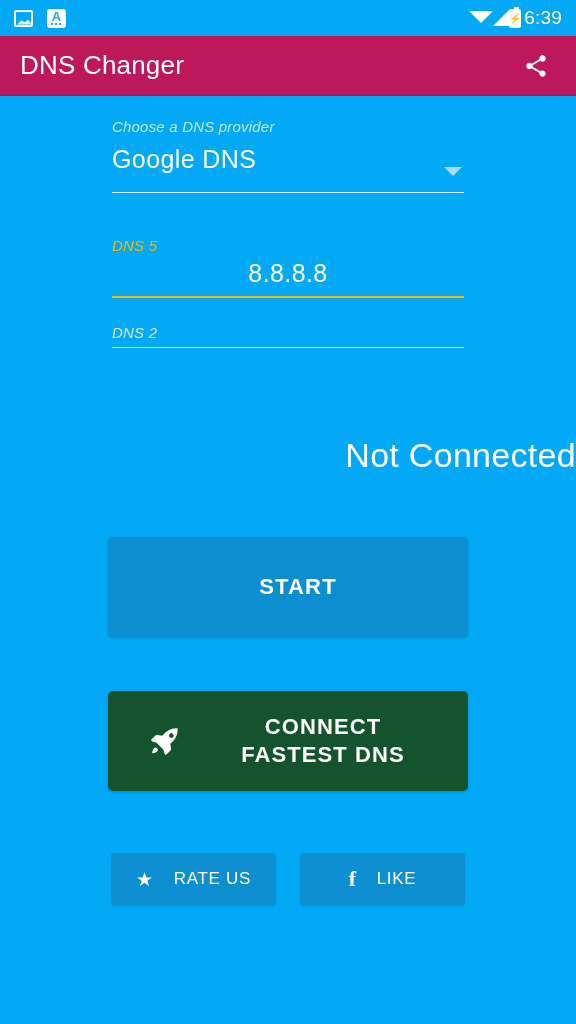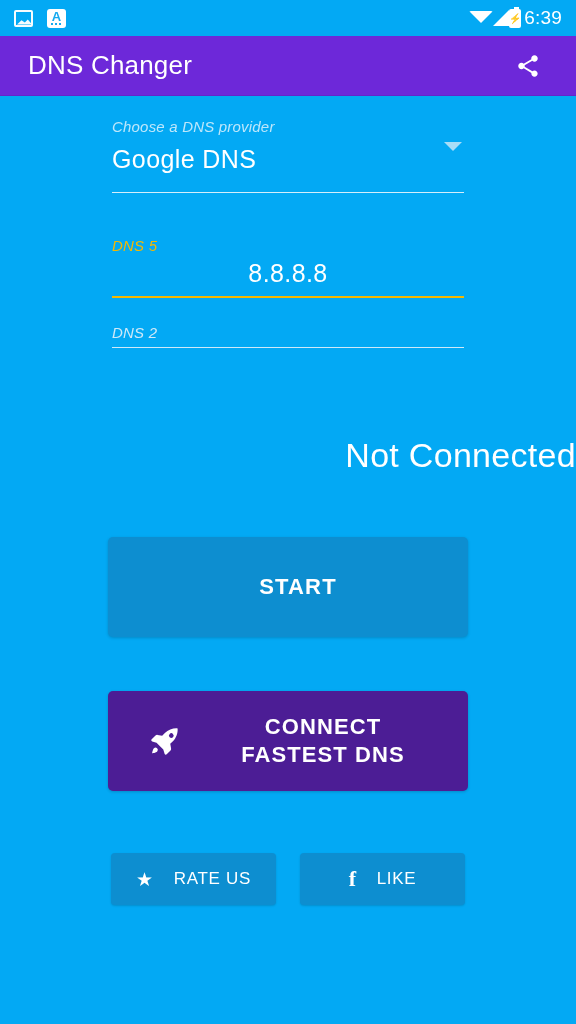--- a/index.html
+++ b/index.html
@@ -38,39 +38,39 @@
              border-top:12px solid #fff; border-radius:2px; margin-bottom:2px; }
   .ic-signal { width:0; height:0; border-left:16px solid transparent; border-bottom:16px solid #fff; }
   .ic-batt { width:12px; height:19px; border:2px solid #fff; border-radius:2px; position:relative; }
   .ic-batt:before{ content:""; position:absolute; top:-4px; left:2.5px; width:5px; height:2px; background:#fff; }
   .ic-batt:after{ content:"\26A1"; position:absolute; inset:0; color:#03a9f4; font-size:10px;
              display:flex; align-items:center; justify-content:center; background:#fff; }
 
   
   .appbar {
     height:60px; display:flex; align-items:center;
-    padding:0 28px; background:#6d28d9;
+    padding:0 20px; background:#be185d;
     border-bottom:1px solid rgba(0,0,0,.07);
   }
   .appbar-title { color:#fff; font-size:26px; font-weight:400; letter-spacing:.2px; }
   .share-btn { margin-left:auto; width:40px; height:40px; display:flex; align-items:center; justify-content:center; }
   .share-btn svg { display:block; }
 
   
   .content { padding:0 112px; }
 
   .field { position:relative; }
   .field-label { font-size:15px; letter-spacing:.2px;font-style:italic; }
   .field-value { font-size:25px; color:#fff; letter-spacing:.4px; line-height:34px; }
   .field-line { height:1px; width:100%; }
 
   
   .provider { margin-top:22px; }
   .provider .field-label { color:#bde7fb; }
-  .provider-row { display:flex; align-items:flex-start; margin-top:7px; }
+  .provider-row { display:flex; align-items:flex-end; margin-top:7px; }
   .provider-row .field-value { flex:1; }
   .caret { width:0; height:0; border-left:9px solid transparent; border-right:9px solid transparent;
            border-top:9px solid #a8ddf7; margin-right:2px; }
   .provider .field-line { background:#d6eefb; margin-top:16px; }
 
   
   .dns1 { margin-top:44px; }
   .dns1 .field-label { color:#f5b800; }
   .dns1 .field-value { margin-top:2px;text-align:center; }
   .dns1 .field-line { height:2px; background:#f5b800; margin-top:6px; }
@@ -89,21 +89,21 @@
   .btn-primary {
     margin:62px auto 0; width:360px; height:100px;
     background:#0d8ed0; border-radius:5px; border:none;
     color:#fff; font-size:22px; font-weight:700; letter-spacing:1.2px;
     display:flex; align-items:center; justify-content:center;
     box-shadow:0 1px 3px rgba(0,0,0,.18);
     padding-left:20px;
   }
   .btn-fastest {
     margin:54px auto 0; width:360px; height:100px;
-    background:#4c1d95; border-radius:5px; border:none;
+    background:#14532d; border-radius:5px; border:none;
     display:flex; align-items:center; justify-content:center; gap:36px;
     box-shadow:0 1px 3px rgba(0,0,0,.18);
   }
   .btn-fastest .rocket { width:34px; height:34px; flex:none; }
   .btn-fastest .lbl {
     color:#fff; font-size:22px; font-weight:700; letter-spacing:1.1px;
     line-height:28px; text-align:center; width:210px;
   }
 
   

